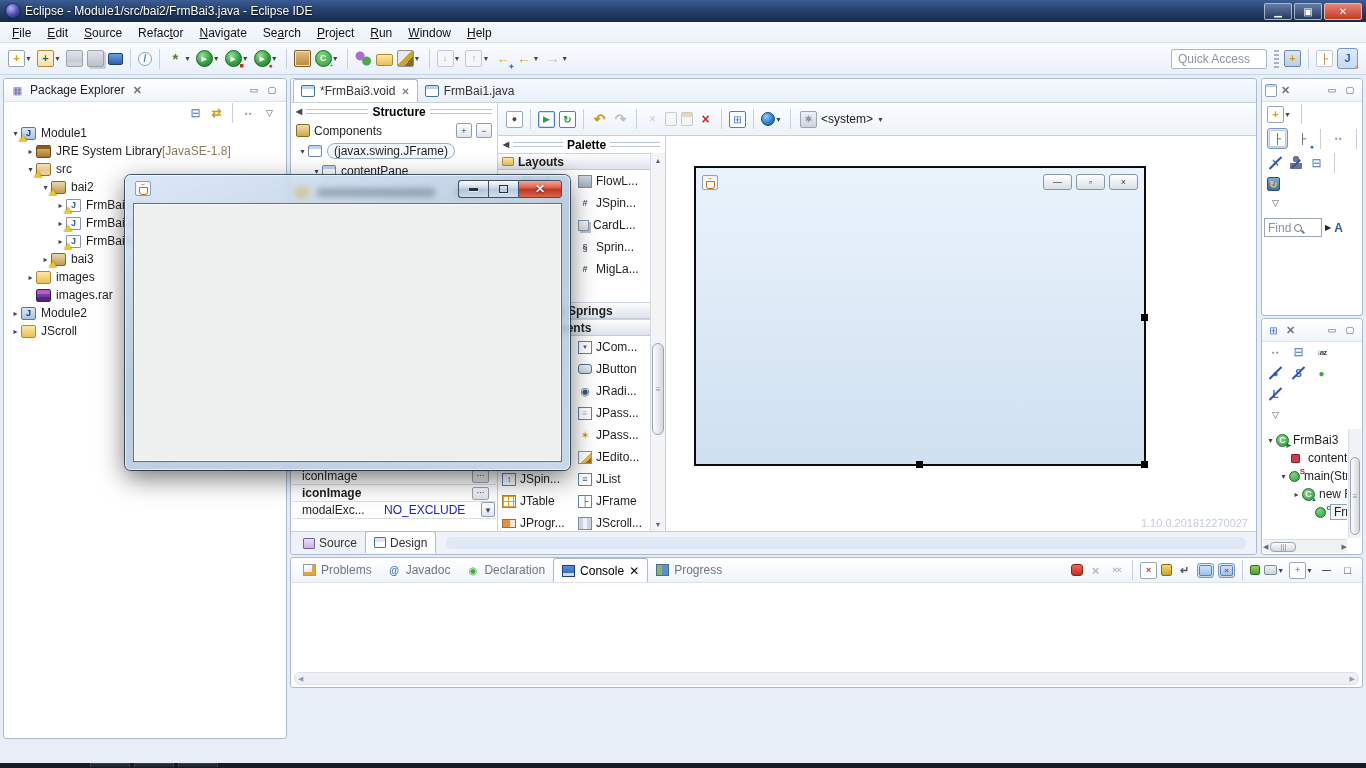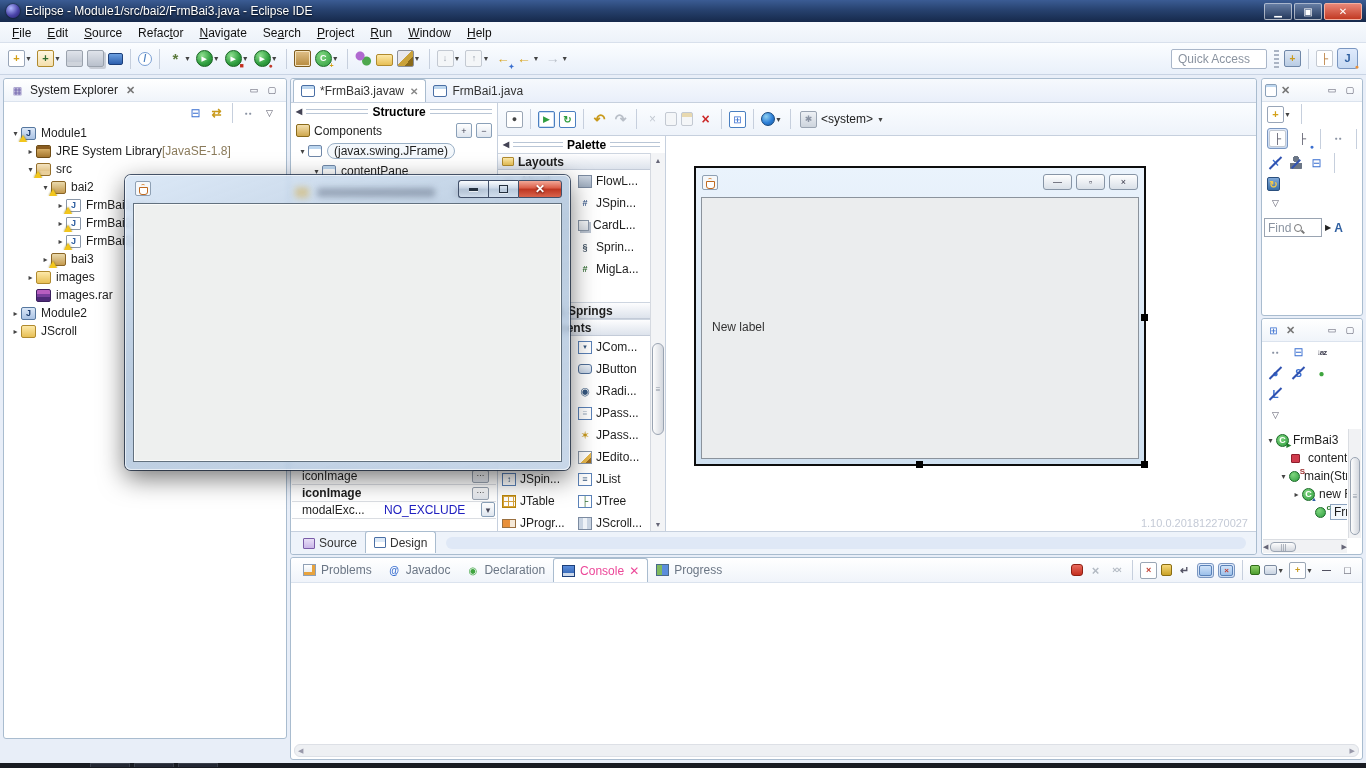--- a/index.html
+++ b/index.html
@@ -143,25 +143,25 @@
   .osel{border:1px solid #8ea4c0;background:#f4f8fc;padding:0 3px}
   #rbot-vscroll{position:absolute;right:1px;top:110px;bottom:16px;width:13px;background:#f1f2f4;border-left:1px solid #dadde2}
   #rbot-vthumb{position:absolute;left:1px;right:1px;top:28px;height:78px;border:1px solid #9aa4b2;border-radius:5px;
      background:linear-gradient(90deg,#fdfdfd,#d3d7de);display:flex;align-items:center;justify-content:center;color:#8a93a0;font-size:8px}
   #rbot-hscroll{position:absolute;left:1px;right:15px;bottom:1px;height:14px;background:#f1f2f4;border-top:1px solid #dadde2;
      display:flex;align-items:center}
   #rbot-hthumb{width:26px;height:10px;margin-left:2px;border:1px solid #9aa4b2;border-radius:4px;
      background:linear-gradient(#fdfdfd,#d3d7de);display:flex;align-items:center;justify-content:center;color:#8a93a0;font-size:8px}
 
   
-  #console{left:290px;top:557px;width:1073px;height:203px}
+  #console{left:290px;top:557px;width:1073px;height:131px}
   #chdr{height:25px;display:flex;align-items:center;background:linear-gradient(#ffffff,#f0f4fa);
      border-bottom:1px solid #dbe3ee;border-radius:3px 3px 0 0;padding:0 4px}
   .ctab{height:24px;display:flex;align-items:center;gap:5px;padding:0 8px;color:#6b7685}
-  .ctab.active{background:#fff;border:1px solid #a9bccf;border-bottom:none;border-radius:3px 3px 0 0;color:#ec4899}
+  .ctab.active{background:#fff;border:1px solid #a9bccf;border-bottom:none;border-radius:3px 3px 0 0;color:#000000}
   .cticon{width:13px;height:12px;flex:none;display:inline-flex;align-items:center;justify-content:center;font-size:10px}
   #ctb{margin-left:auto;display:flex;align-items:center}
   #console-line{padding:5px 4px 0 4px;color:#222}
   #chscroll{position:absolute;left:3px;right:3px;bottom:2px;height:13px;border-radius:6px;background:#eef0f3;
      border:1px solid #dde0e6;display:flex;align-items:center;justify-content:space-between;padding:0 3px;color:#99a;font-size:7px}
 
   
   #statusbar{left:0;top:741px;width:1366px;height:22px;display:flex;align-items:center;
      background:linear-gradient(#f0f3fa,#e4e9f5);border-top:1px solid #c6cfdf;color:#222}
   .scell{height:100%;display:flex;align-items:center;padding:0 10px;border-right:1px solid #cdd5e2}
@@ -314,21 +314,21 @@
           <span class="pressbox">
             <span class="tbi" style="color: rgb(47, 95, 160); font-weight: bold; font-size: 11px;">J<span class="ovl-ic" style="color: rgb(232, 144, 58);">●</span></span>
           </span>
         </span>
       </span>
   </div>
 
   <div id="pkg" class="panel">
     <div class="phdr">
       <span class="tbi" style="color:#6a5ca8;font-size:10px">▦</span>
-      <span class="ttl">System Explorer</span>
+      <span class="ttl">Package Explorer</span>
       <span class="x">✕</span>
       <span class="spacer"></span>
       <span class="mini">▭</span>
       <span class="mini">▢</span>
     </div>
     <div id="pkg-tb">
         <span class="icwrap">
           <span class="tbi" style="color: rgb(58, 111, 208); font-size: 12px;">⊟</span>
         </span>
         <span class="icwrap">
@@ -410,21 +410,21 @@
           <span class="fi" style="background: linear-gradient(rgb(253, 233, 169), rgb(231, 191, 85)); border: 1px solid rgb(176, 138, 46);"></span>
           <span>JScroll</span>
         </div>
       </div>
   </div>
 
   <div id="editor" class="panel">
     <div id="etabs">
         <div class="etab active">
           <span class="eticon"></span>
-          <span>*FrmBai3.javaw</span>
+          <span>*FrmBai3.void</span>
           <span class="x">✕</span>
         </div>
         <div class="etab">
           <span class="eticon"></span>
           <span>FrmBai1.java</span>
         </div>
       </div>
     <div id="ebody">
       <div id="structcol">
         <div class="sec-hdr">
@@ -637,21 +637,21 @@
                     <span>JList</span>
                   </span>
                 </div>
                 <div class="prow">
                   <span class="pcell">
                     <span class="pic" style="background-color: rgb(255, 255, 255); border: 1px solid rgb(184, 134, 11); background-image: linear-gradient(rgb(215, 163, 60) 1px, transparent 1px), linear-gradient(90deg, rgb(215, 163, 60) 1px, transparent 1px); background-size: 5px 5px;"></span>
                     <span>JTable</span>
                   </span>
                   <span class="pcell">
                     <span class="pic" style="background: rgb(255, 255, 255); border: 1px solid rgb(91, 130, 184); color: rgb(47, 107, 47); font-size: 9px;">├</span>
-                    <span>JTree</span>
+                    <span>JFrame</span>
                   </span>
                 </div>
                 <div class="prow">
                   <span class="pcell">
                     <span class="pic" style="background: linear-gradient(90deg, rgb(232, 144, 58) 60%, rgb(245, 233, 216) 60%); border: 1px solid rgb(154, 112, 64); height: 9px;"></span>
                     <span>JProgr...</span>
                   </span>
                   <span class="pcell">
                     <span class="pic" style="background: linear-gradient(90deg, rgb(201, 212, 226) 30%, rgb(238, 242, 247) 30%, rgb(238, 242, 247) 70%, rgb(201, 212, 226) 70%); border: 1px solid rgb(123, 138, 160);"></span>
                     <span>JScroll...</span>
@@ -665,23 +665,20 @@
             </div>
           </div>
           <div id="canvas">
             <div id="frame">
               <div id="frame-title">
                 <span class="cup"></span>
                 <span class="spacer"></span>
                 <span class="fbtn">—</span>
                 <span class="fbtn">▫</span>
                 <span class="fbtn">×</span>
-              </div>
-              <div id="frame-content">
-                <span id="frame-label">New label</span>
               </div>
               <span class="handle" style="right:-4px;top:146px"></span>
               <span class="handle" style="left:220px;bottom:-4px"></span>
               <span class="handle" style="right:-4px;bottom:-4px"></span>
             </div>
             <span id="watermark">1.10.0.201812270027</span>
           </div>
         </div>
       </div>
     </div>

